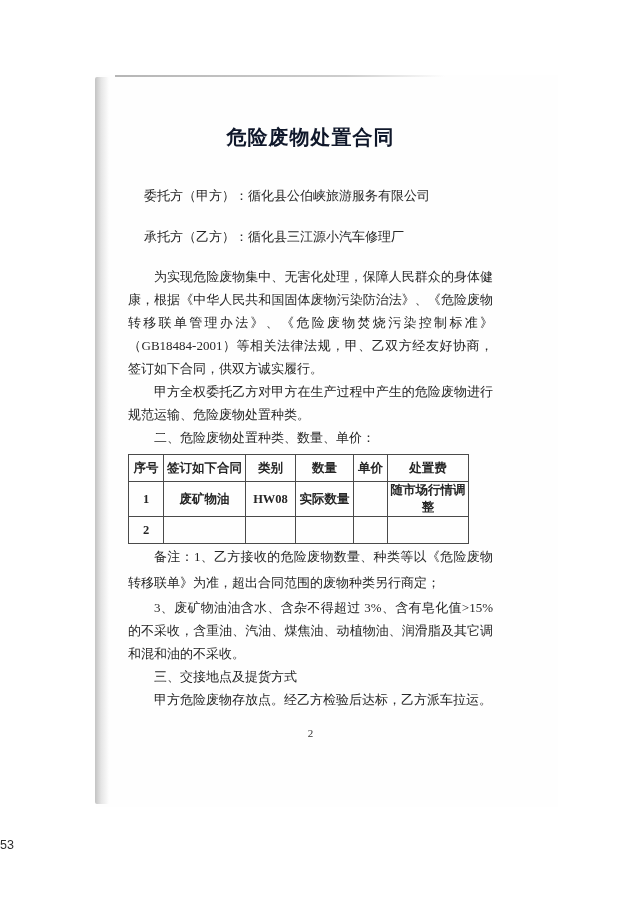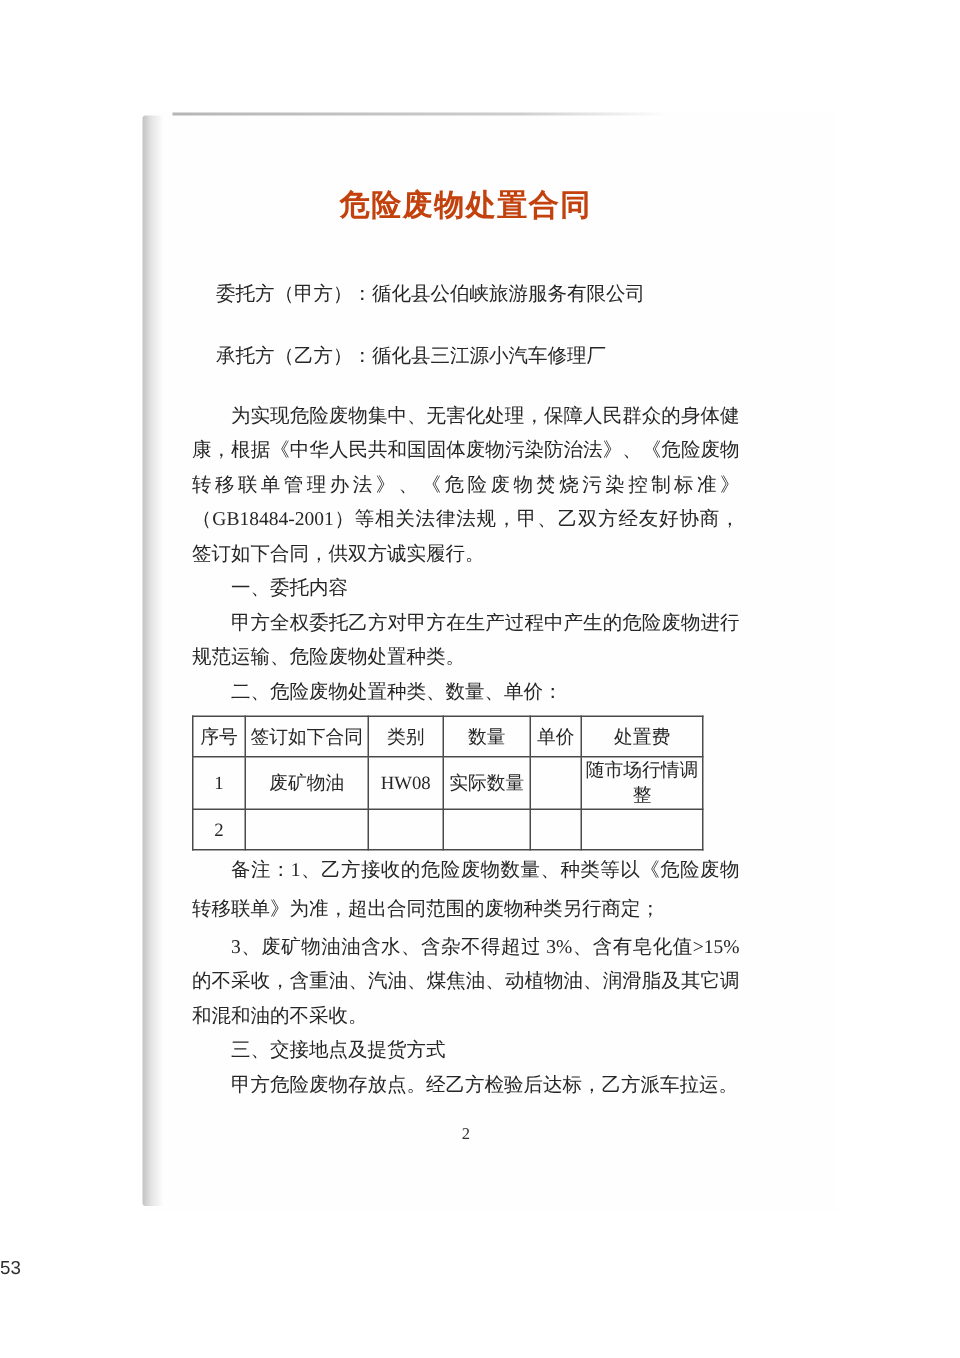--- a/index.html
+++ b/index.html
@@ -59,21 +59,21 @@
     font-size: 13px;
   }
   .title {
     margin: 48px 0 0 0;
     height: 28px;
     line-height: 28px;
     text-align: center;
     font-size: 20px;
     font-weight: 700;
     letter-spacing: 1px;
-    color: #c2410c;
+    color: #0f172a;
   }
   .parties { margin-top: 32px; }
   .party { margin: 16px; line-height: 25px; white-space: nowrap; }
   p.para { margin: 0; text-indent: 2em; text-align: justify; }
   .intro   { margin-top: 1px; line-height: 23px; }
   .h-sec   { line-height: 23px; }
   .h1 { margin-top: 3px; }
   .h2 { margin-top: 2px; }
   .h3 { margin-top: 2px; }
   .body-sec { line-height: 23px; }
@@ -86,21 +86,21 @@
     border-collapse: collapse;
     width: 340px;
     table-layout: fixed;
     font-size: 12.5px;
     color: #262626;
   }
   table.waste th, table.waste td {
     border: 1px solid #4a4a4a;
     text-align: center;
     vertical-align: middle;
-    font-weight: 400;
+    font-weight: 700;
     padding: 0 1px;
     overflow: hidden;
   }
   table.waste tr.hdr  { height: 27px; }
   table.waste tr.row1 { height: 29px; }
   table.waste tr.row2 { height: 27px; }
   
   .doc-pagenum {
     margin-top: 16px;
     text-align: center;
@@ -133,21 +133,20 @@
 
       <h1 class="title">危险废物处置合同</h1>
 
       <div class="parties">
         <p class="party"><span>委托方（甲方）：</span><span>循化县公伯峡旅游服务有限公司</span></p>
         <p class="party"><span>承托方（乙方）：</span><span>循化县三江源小汽车修理厂</span></p>
       </div>
 
       <p class="para intro">为实现危险废物集中、无害化处理，保障人民群众的身体健康，根据《中华人民共和国固体废物污染防治法》、《危险废物转移联单管理办法》、《危险废物焚烧污染控制标准》（GB18484-2001）等相关法律法规，甲、乙双方经友好协商，签订如下合同，供双方诚实履行。</p>
 
-      <p class="para h-sec h1">一、委托内容</p>
       <p class="para body-sec">甲方全权委托乙方对甲方在生产过程中产生的危险废物进行规范运输、危险废物处置种类。</p>
 
       <p class="para h-sec h2">二、危险废物处置种类、数量、单价：</p>
 
       <table class="waste">
         <colgroup>
           <col style="width:35px">
             <col style="width:82px">
             <col style="width:50px">
             <col style="width:58px">

